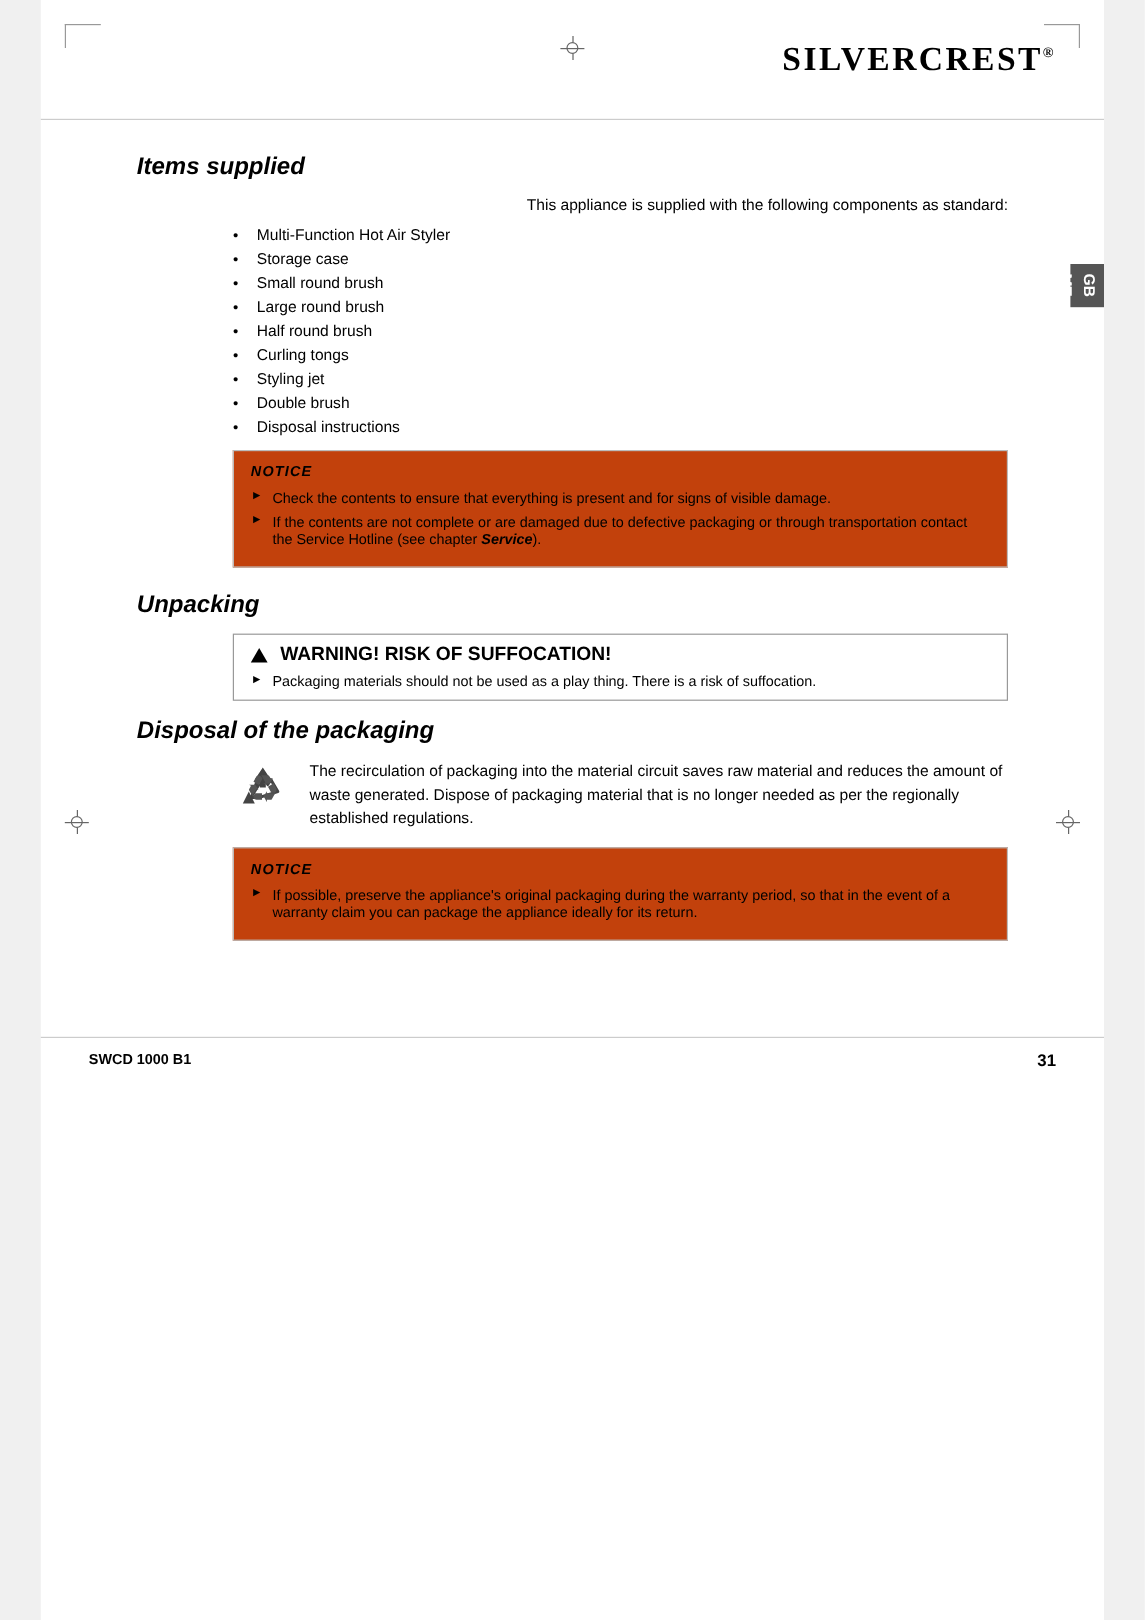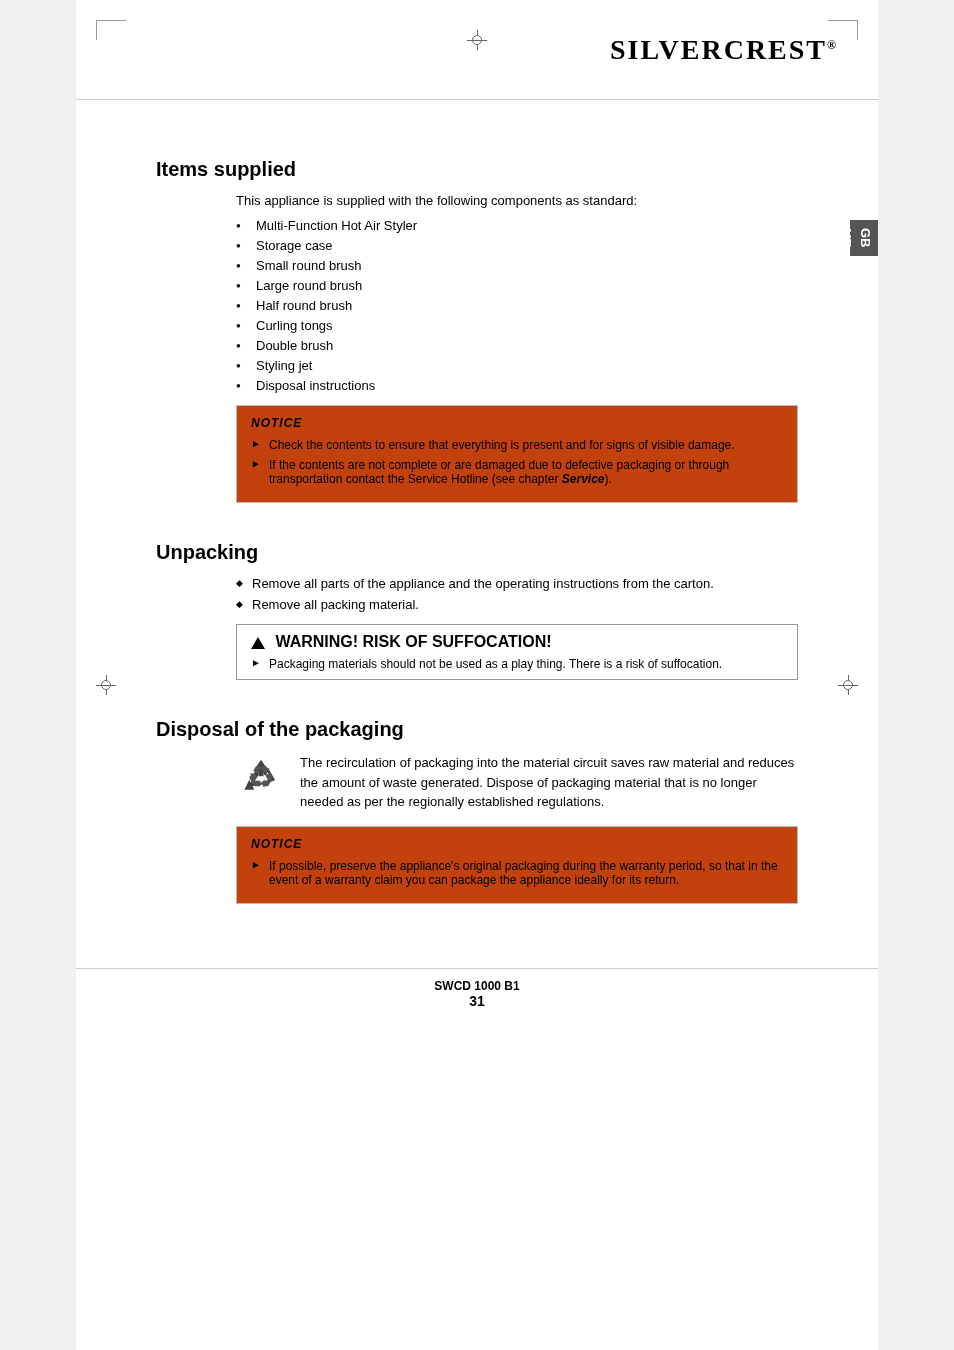--- a/index.html
+++ b/index.html
@@ -7,21 +7,21 @@
     body {
       background: #f0f0f0;
       display: flex;
       justify-content: center;
       align-items: flex-start;
       min-height: 100vh;
       font-family: Arial, Helvetica, sans-serif;
     }
 
     .page {
-      width: 802px;
+      width: 886px;
       min-height: 1350px;
       background: white;
       position: relative;
       padding: 0;
     }
 
     
     .page-header {
       position: relative;
       height: 100px;
@@ -114,27 +114,29 @@
     
     .content {
       padding: 20px 80px 40px 80px;
     }
 
     
     .section-title {
       font-size: 20px;
       font-weight: bold;
       margin-bottom: 12px;
-      margin-top: 38px;
+      margin-top: 8px;
+      font-style: italic;
     }
 
     .intro-text {
       font-size: 13px;
       margin-bottom: 10px;
       margin-left: 80px;
+      text-align: right;
     }
 
     
     .bullet-list {
       list-style: none;
       margin-left: 80px;
       margin-bottom: 12px;
     }
     .bullet-list li {
       font-size: 13px;
@@ -256,22 +258,21 @@
     }
 
     
     .page-footer {
       position: relative;
       border-top: 1px solid #ccc;
       padding: 10px 40px;
       display: flex;
       justify-content: space-between;
       align-items: center;
-      margin-top: 4px;
-      flex-direction: column;
+      margin-top: 20px;
     }
     .footer-model {
       font-size: 12px;
       font-weight: bold;
     }
     .footer-page {
       font-size: 14px;
       font-weight: bold;
     }
 
@@ -440,38 +441,34 @@
     <div>
       <h2 class="section-title">Items supplied</h2>
       <p class="intro-text">This appliance is supplied with the following components as standard:</p>
       <ul class="bullet-list">
         <li>Multi-Function Hot Air Styler</li>
         <li>Storage case</li>
         <li>Small round brush</li>
         <li>Large round brush</li>
         <li>Half round brush</li>
         <li>Curling tongs</li>
+        <li>Styling jet</li>
         <li>Double brush</li>
-        <li>Styling jet</li>
         <li>Disposal instructions</li>
       </ul>
 
       <div class="notice-box">
         <div class="notice-title">NOTICE</div>
         <div class="notice-item">Check the contents to ensure that everything is present and for signs of visible damage.</div>
         <div class="notice-item">If the contents are not complete or are damaged due to defective packaging or through transportation contact the Service Hotline (see chapter <span class="bold-text">Service</span>).</div>
       </div>
     </div>
 
     <div>
       <h2 class="section-title">Unpacking</h2>
-      <ul class="diamond-list">
-        <li>Remove all parts of the appliance and the operating instructions from the carton.</li>
-        <li>Remove all packing material.</li>
-      </ul>
 
       <div class="warning-box">
         <div class="warning-title">
           <span class="triangle"></span>
           <span>WARNING! RISK OF SUFFOCATION!</span>
         </div>
         <div class="warning-item">Packaging materials should not be used as a play thing. There is a risk of suffocation.</div>
       </div>
     </div>
 

